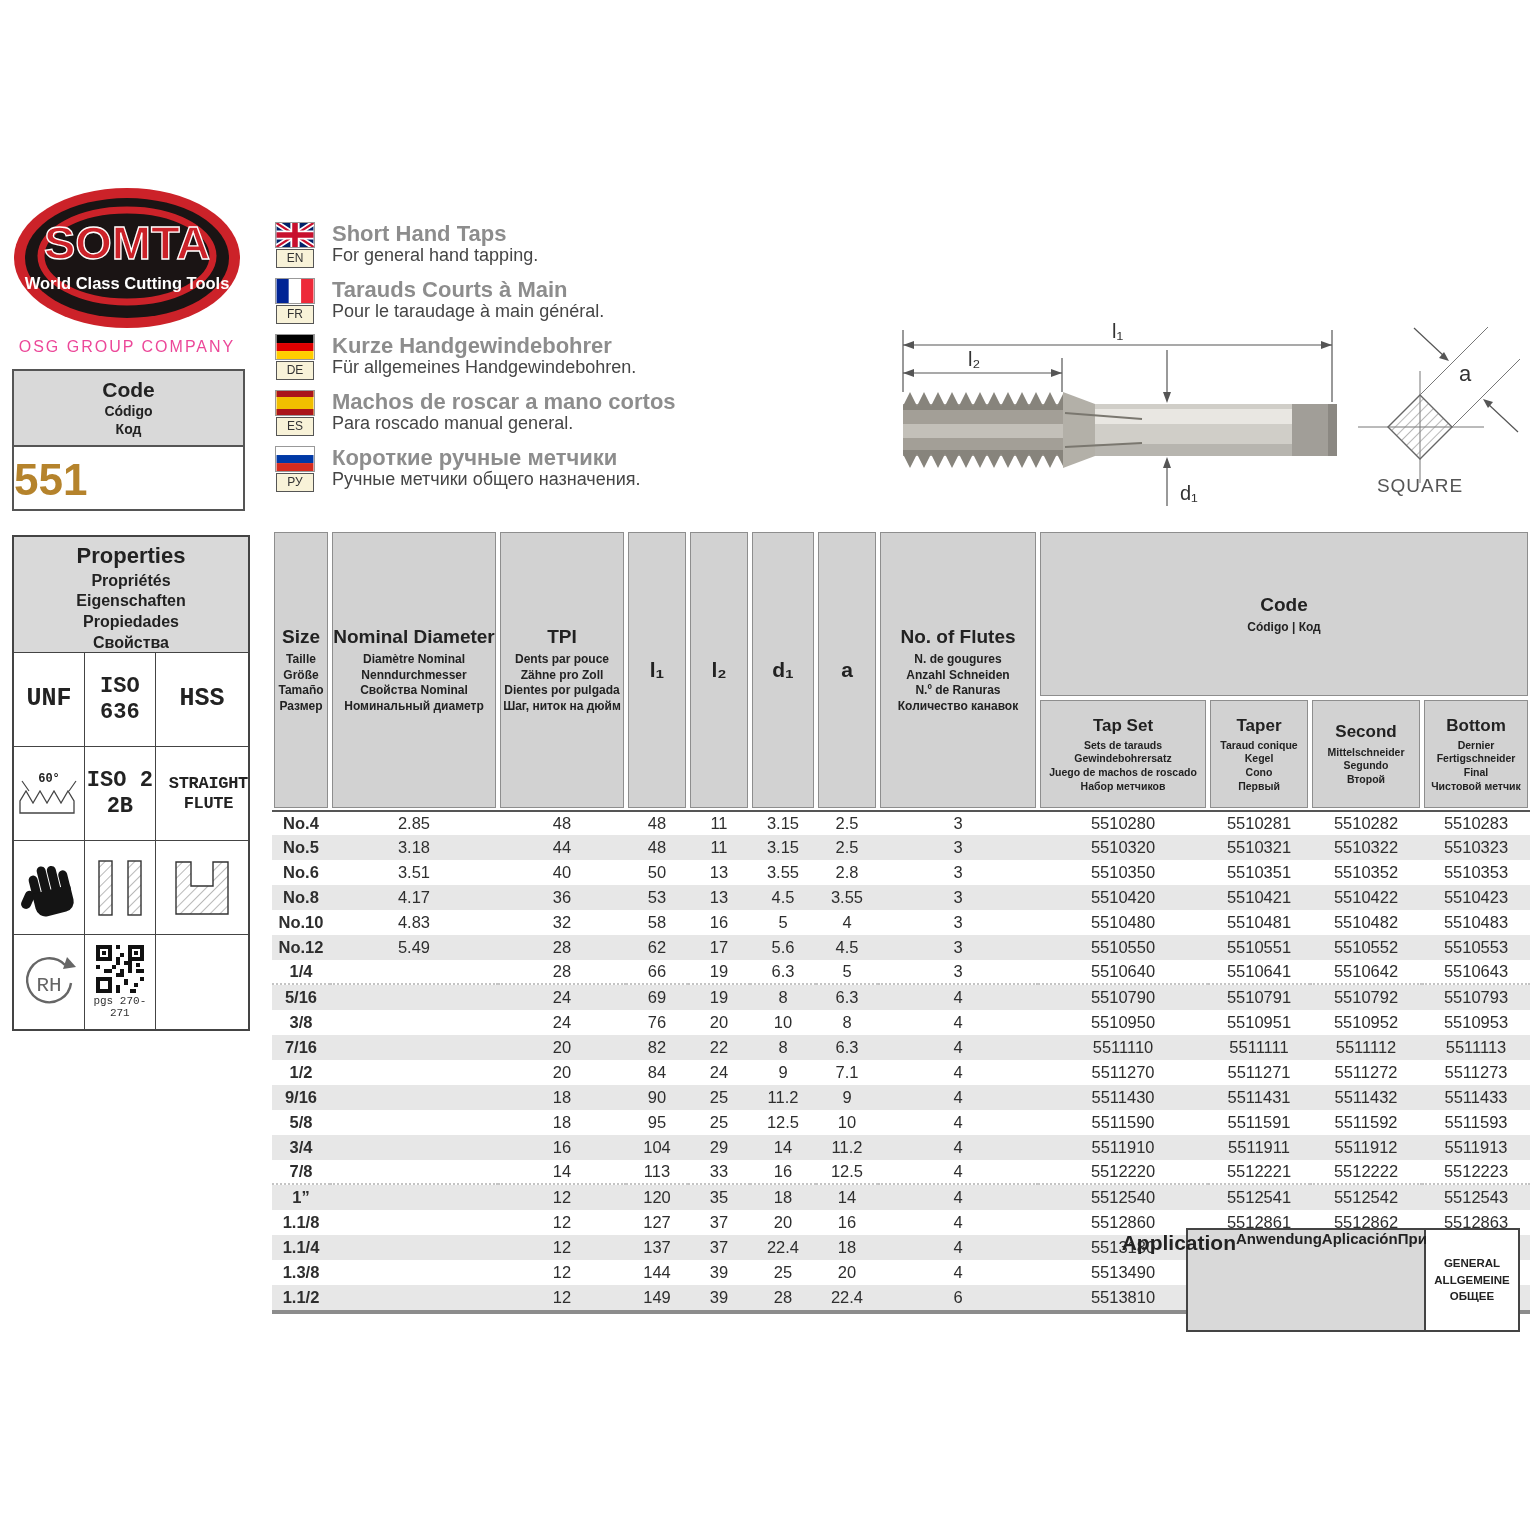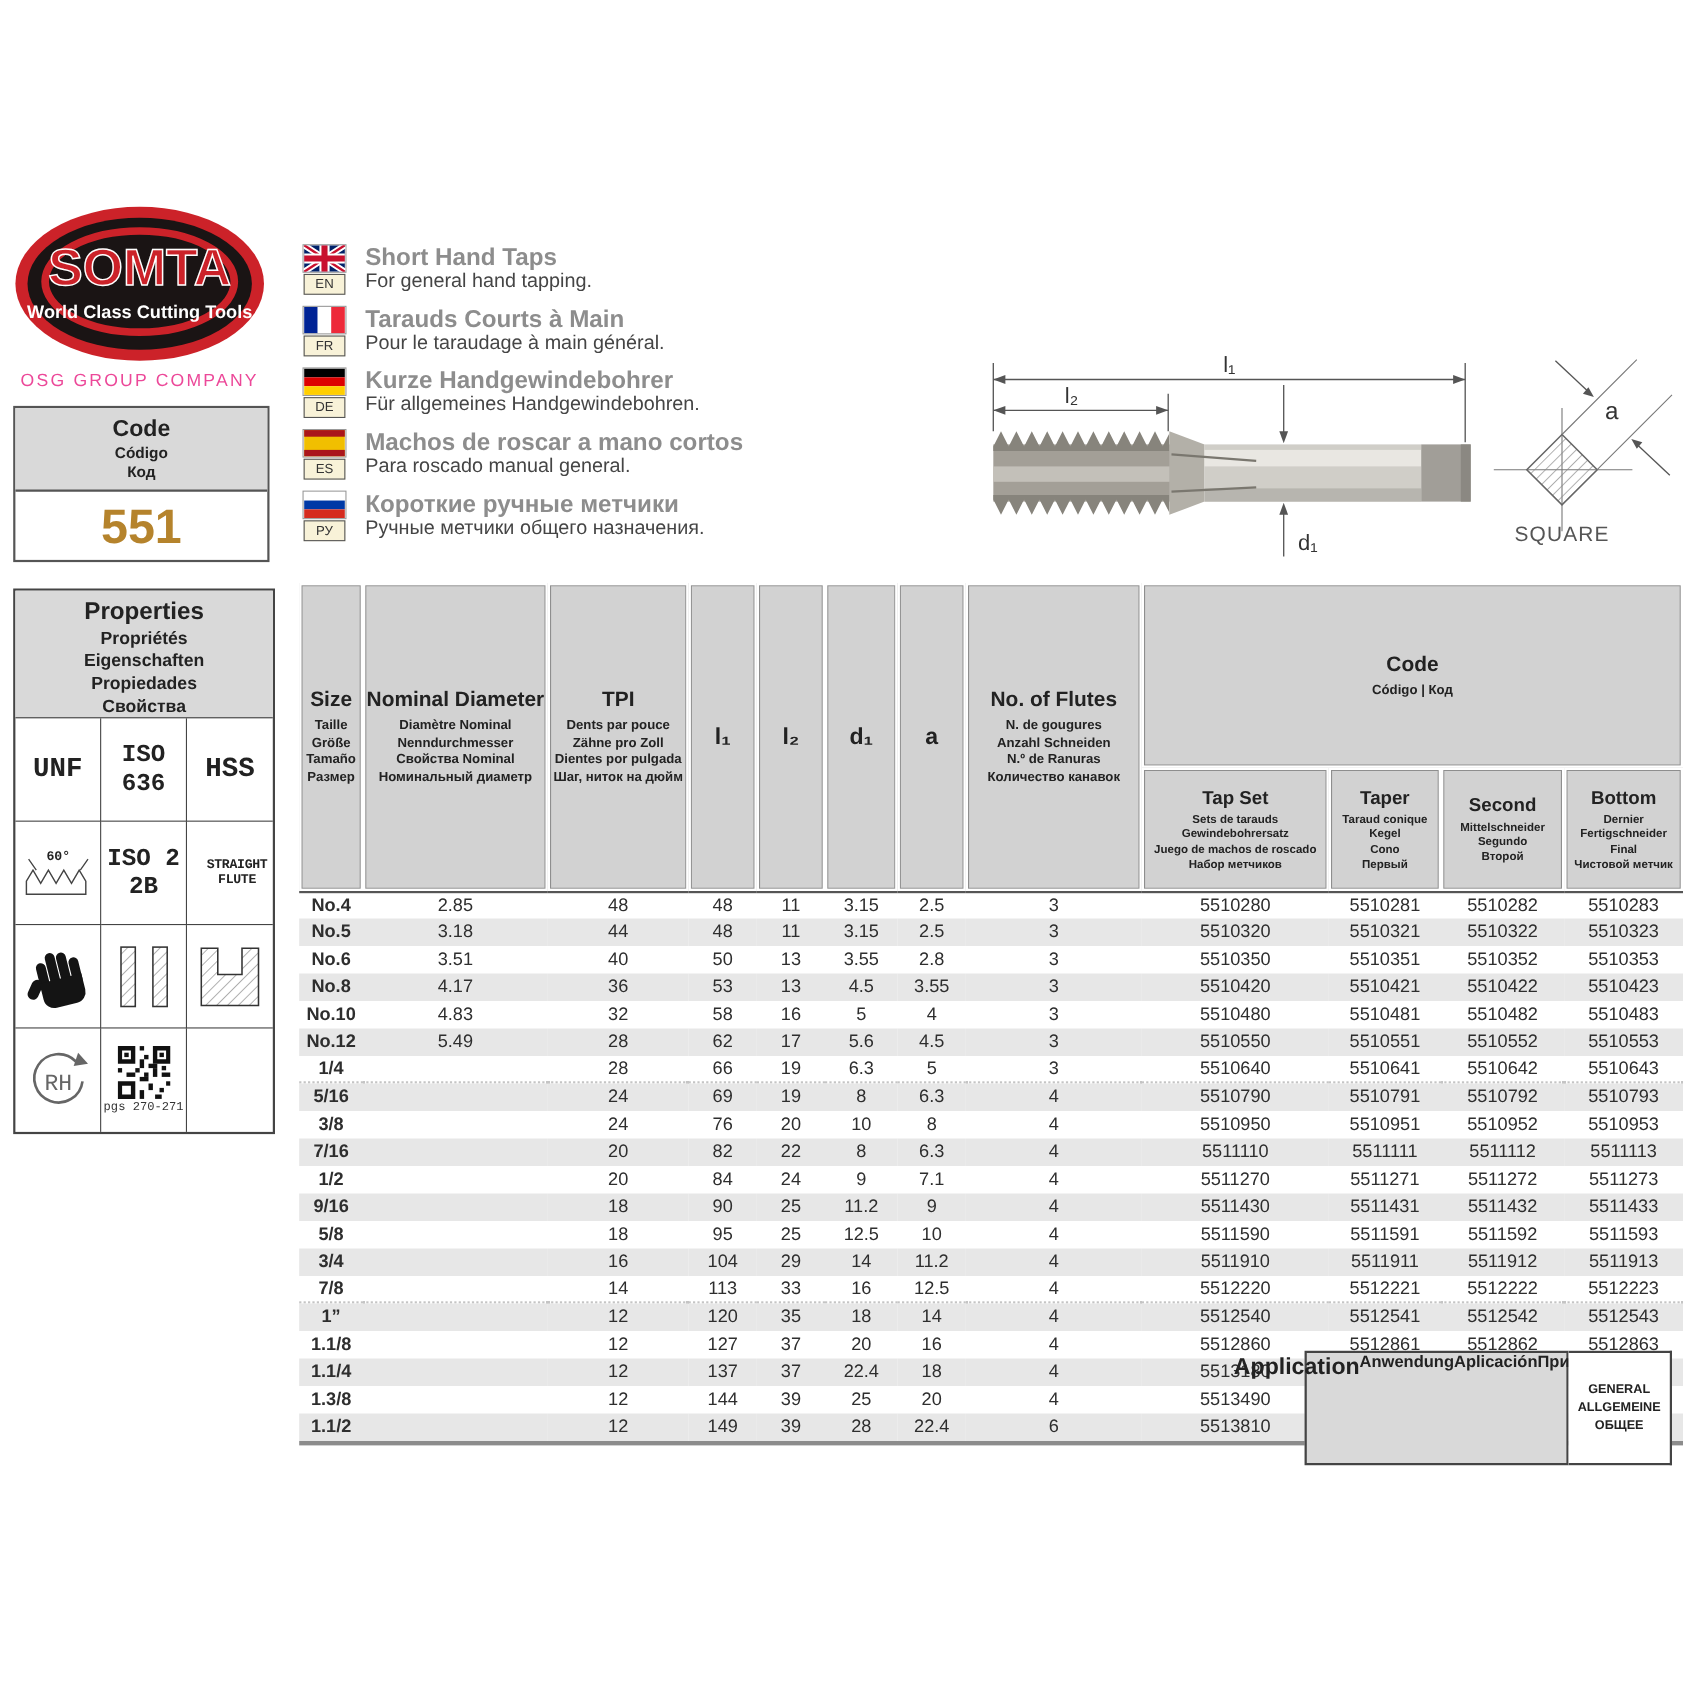--- a/index.html
+++ b/index.html
@@ -10,21 +10,21 @@
   #logo { position:absolute; left:10px; top:186px; width:234px; height:148px; }
   #company { position:absolute; left:6px; top:338px; width:242px; text-align:center;
              font-size:16px; letter-spacing:2px; color:#ec4899; }
 
   
   #code-box { position:absolute; left:12px; top:369px; width:233px; height:142px;
               border:2px solid #555; background:#fff; }
   #code-box .hd { background:#d9d9d9; border-bottom:2px solid #555; padding:6px 0 7px; text-align:center; }
   #code-box .hd .ln { font-weight:bold; font-size:14px; line-height:1.25; }
   #code-box .hd .ln0 { font-size:21px; }
-  #code-box .val { text-align:center; font-size:44px; font-weight:bold; color:#b5832c; padding-top:8px; }
+  #code-box .val { font-size:44px; font-weight:bold; color:#b5832c; padding-top:8px; }
 
   
   #langs { position:absolute; left:272px; top:222px; width:620px; }
   .lang-row { display:flex; height:56px; align-items:flex-start; }
   .flag-wrap { width:46px; display:flex; flex-direction:column; align-items:center; }
   .flag-wrap svg { border:1px solid #999; display:block; }
   .lang-code { margin-top:1px; width:38px; height:19px; background:#f8f2d8; border:1px solid #555;
                font-size:12px; color:#333; text-align:center; line-height:17px; }
   .lang-text { margin-left:14px; }
   .lang-title { font-size:22px; font-weight:bold; color:#8d8d8d; line-height:1.05; }
@@ -38,21 +38,21 @@
   #props .hd .ln0 { font-size:22px; }
   #prop-grid { display:grid; grid-template-columns:repeat(3,1fr); grid-template-rows:repeat(4,1fr);
                height:calc(100% - 116px); }
   .pcell { border-right:1.5px solid #444; border-bottom:1.5px solid #444;
            display:flex; flex-direction:column; align-items:center; justify-content:center; text-align:center;font-family:Liberation Mono, monospace; }
   .pcell:nth-child(3n) { border-right:none; }
   .pcell:nth-child(n+10) { border-bottom:none; }
   .pcell .ln { font-weight:bold; line-height:1.15; }
   .p-big .ln { font-size:25px; }
   .p-mid .ln { font-size:22px; }
-  .p-small .ln { font-size:12px; letter-spacing:-0.3px;margin-left:13px; }
+  .p-small .ln { font-size:17px; letter-spacing:-0.3px;margin-left:13px; }
   .qr-cap { font-size:11px; color:#333; margin-top:2px; }
 
   
   #diagram { position:absolute; left:888px; top:315px; width:648px; height:212px; }
 
   
   #spec-table { position:absolute; left:272px; top:530px; width:1258px;
                 border-collapse:separate; border-spacing:0; table-layout:fixed;
                 border-bottom:4px solid #8c8c8c; }
   #spec-table th { background:#d2d2d2; border:2px solid #fff; box-shadow:inset 0 0 0 1px #8e8e8e;

